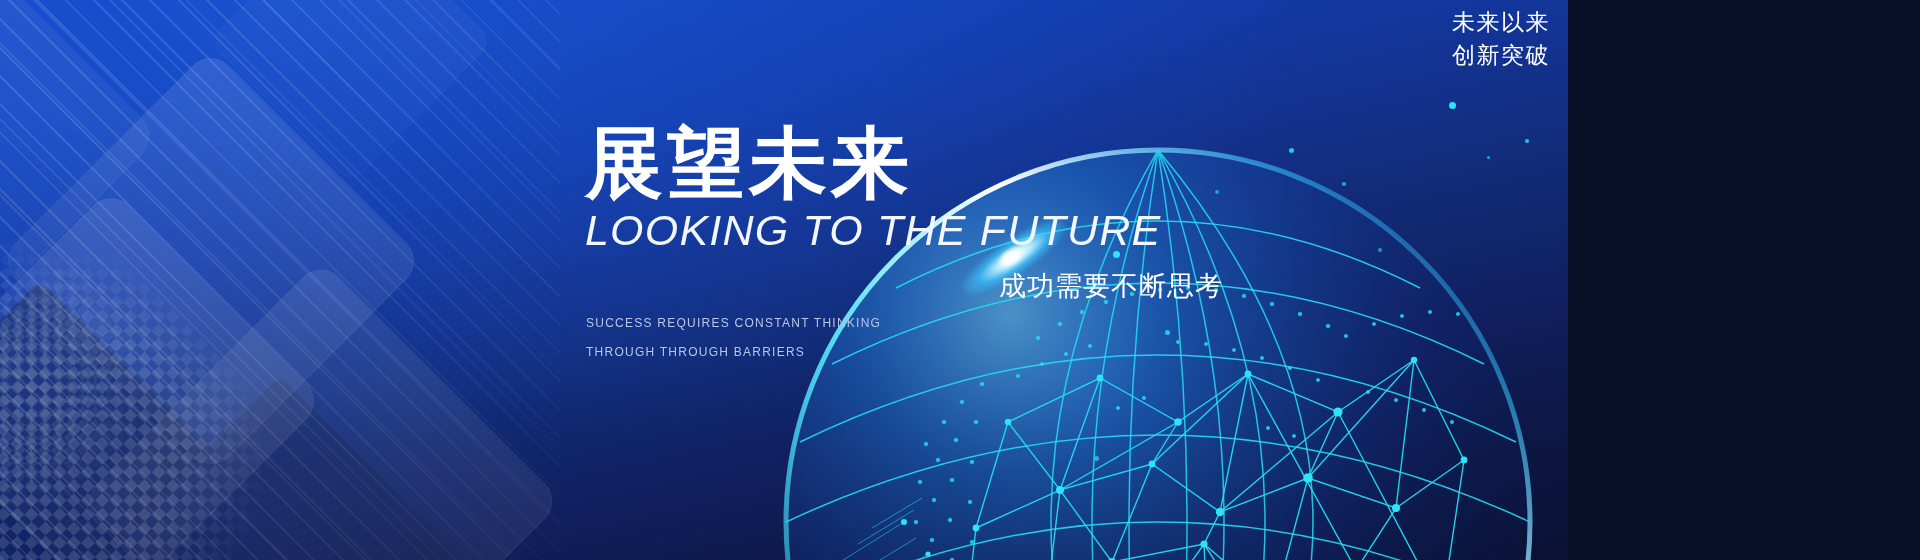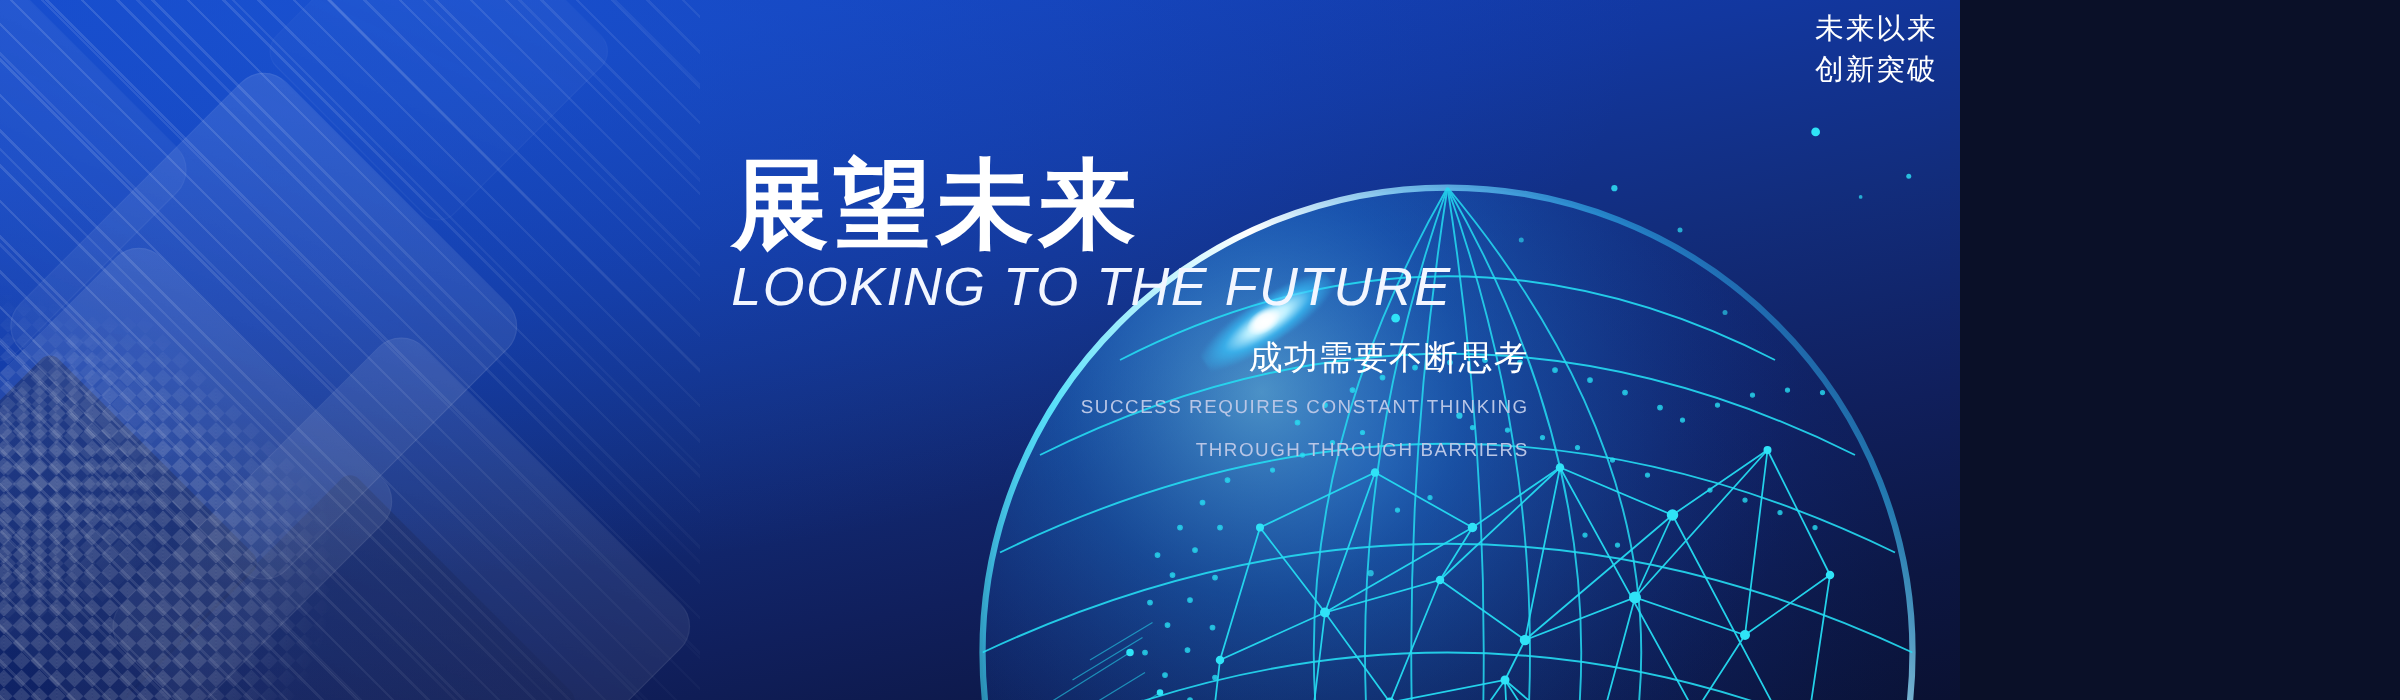--- a/index.html
+++ b/index.html
@@ -100,22 +100,22 @@
   }
   .t-en{
     font-size:43px;line-height:1.05;font-weight:300;color:#f2f6ff;
     letter-spacing:1.2px;margin:0 0 14px 2px;white-space:nowrap;font-style:italic;
   }
   .sub-cn{
     font-size:27px;line-height:1.42;font-weight:500;color:#ffffff;
     letter-spacing:1px;margin:0 0 2px 3px;text-align:right;
   }
   .sub-en{
-    font-size:15px;line-height:1.75;font-weight:400;color:#b9c6e6;
-    letter-spacing:1.25px;margin:8px 0 0 16px;text-align:right;
+    font-size:12px;line-height:1.75;font-weight:400;color:#b9c6e6;
+    letter-spacing:1.25px;margin:8px 0 0 3px;
   }
 
   
   .corner-tag{
     position:absolute;right:18px;top:6px;text-align:right;
     font-size:23px;line-height:1.45;font-weight:500;color:#ffffff;
     letter-spacing:1.5px;
   }
 
   

